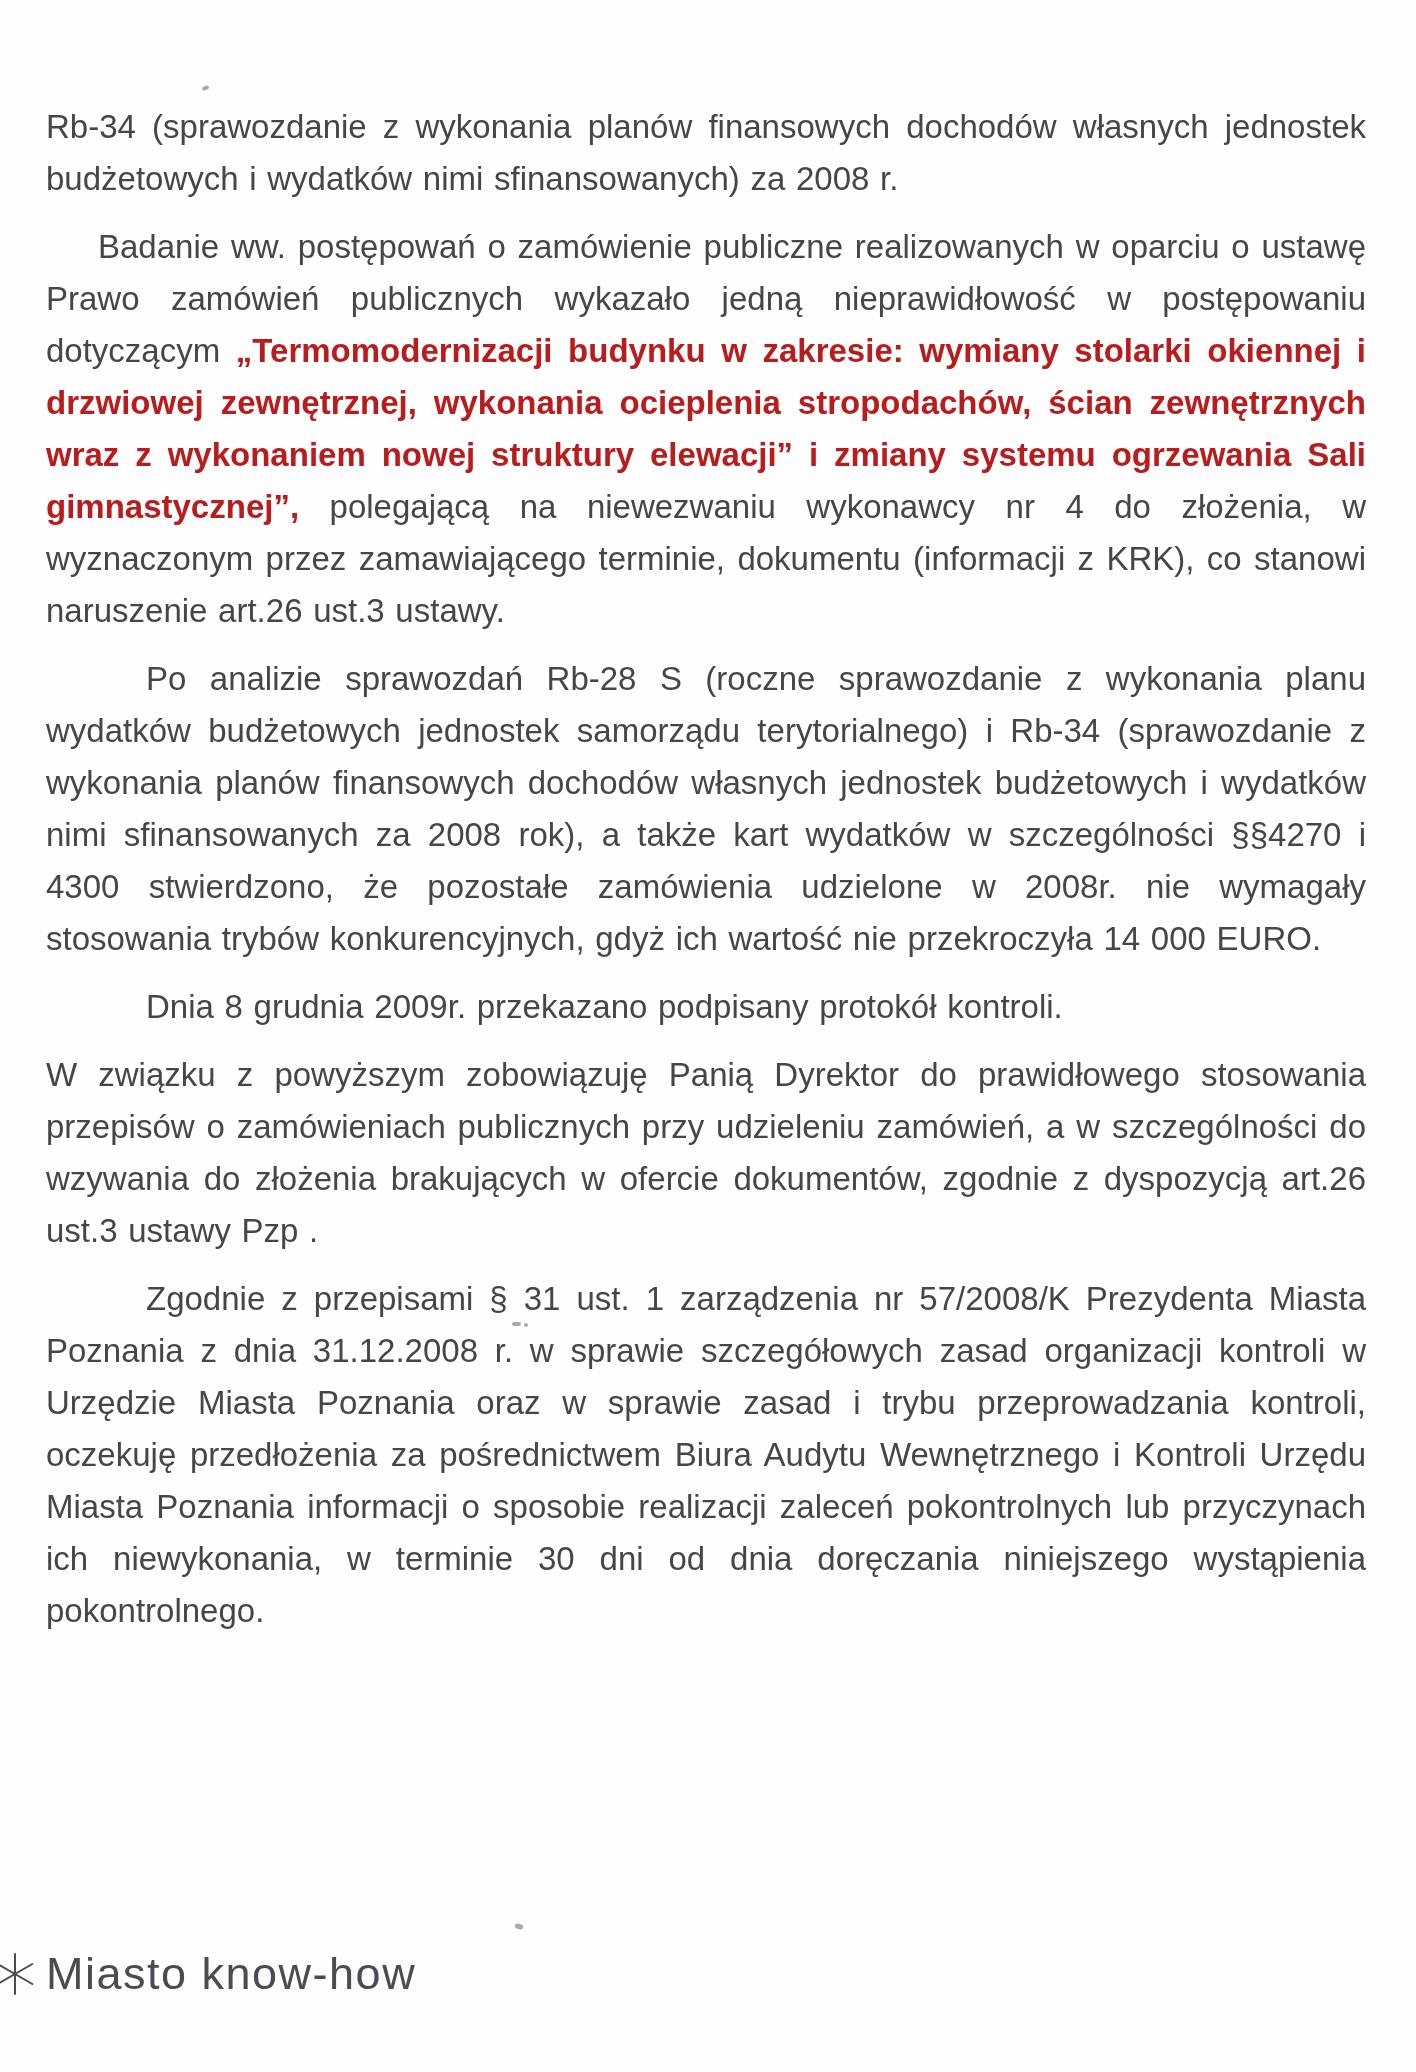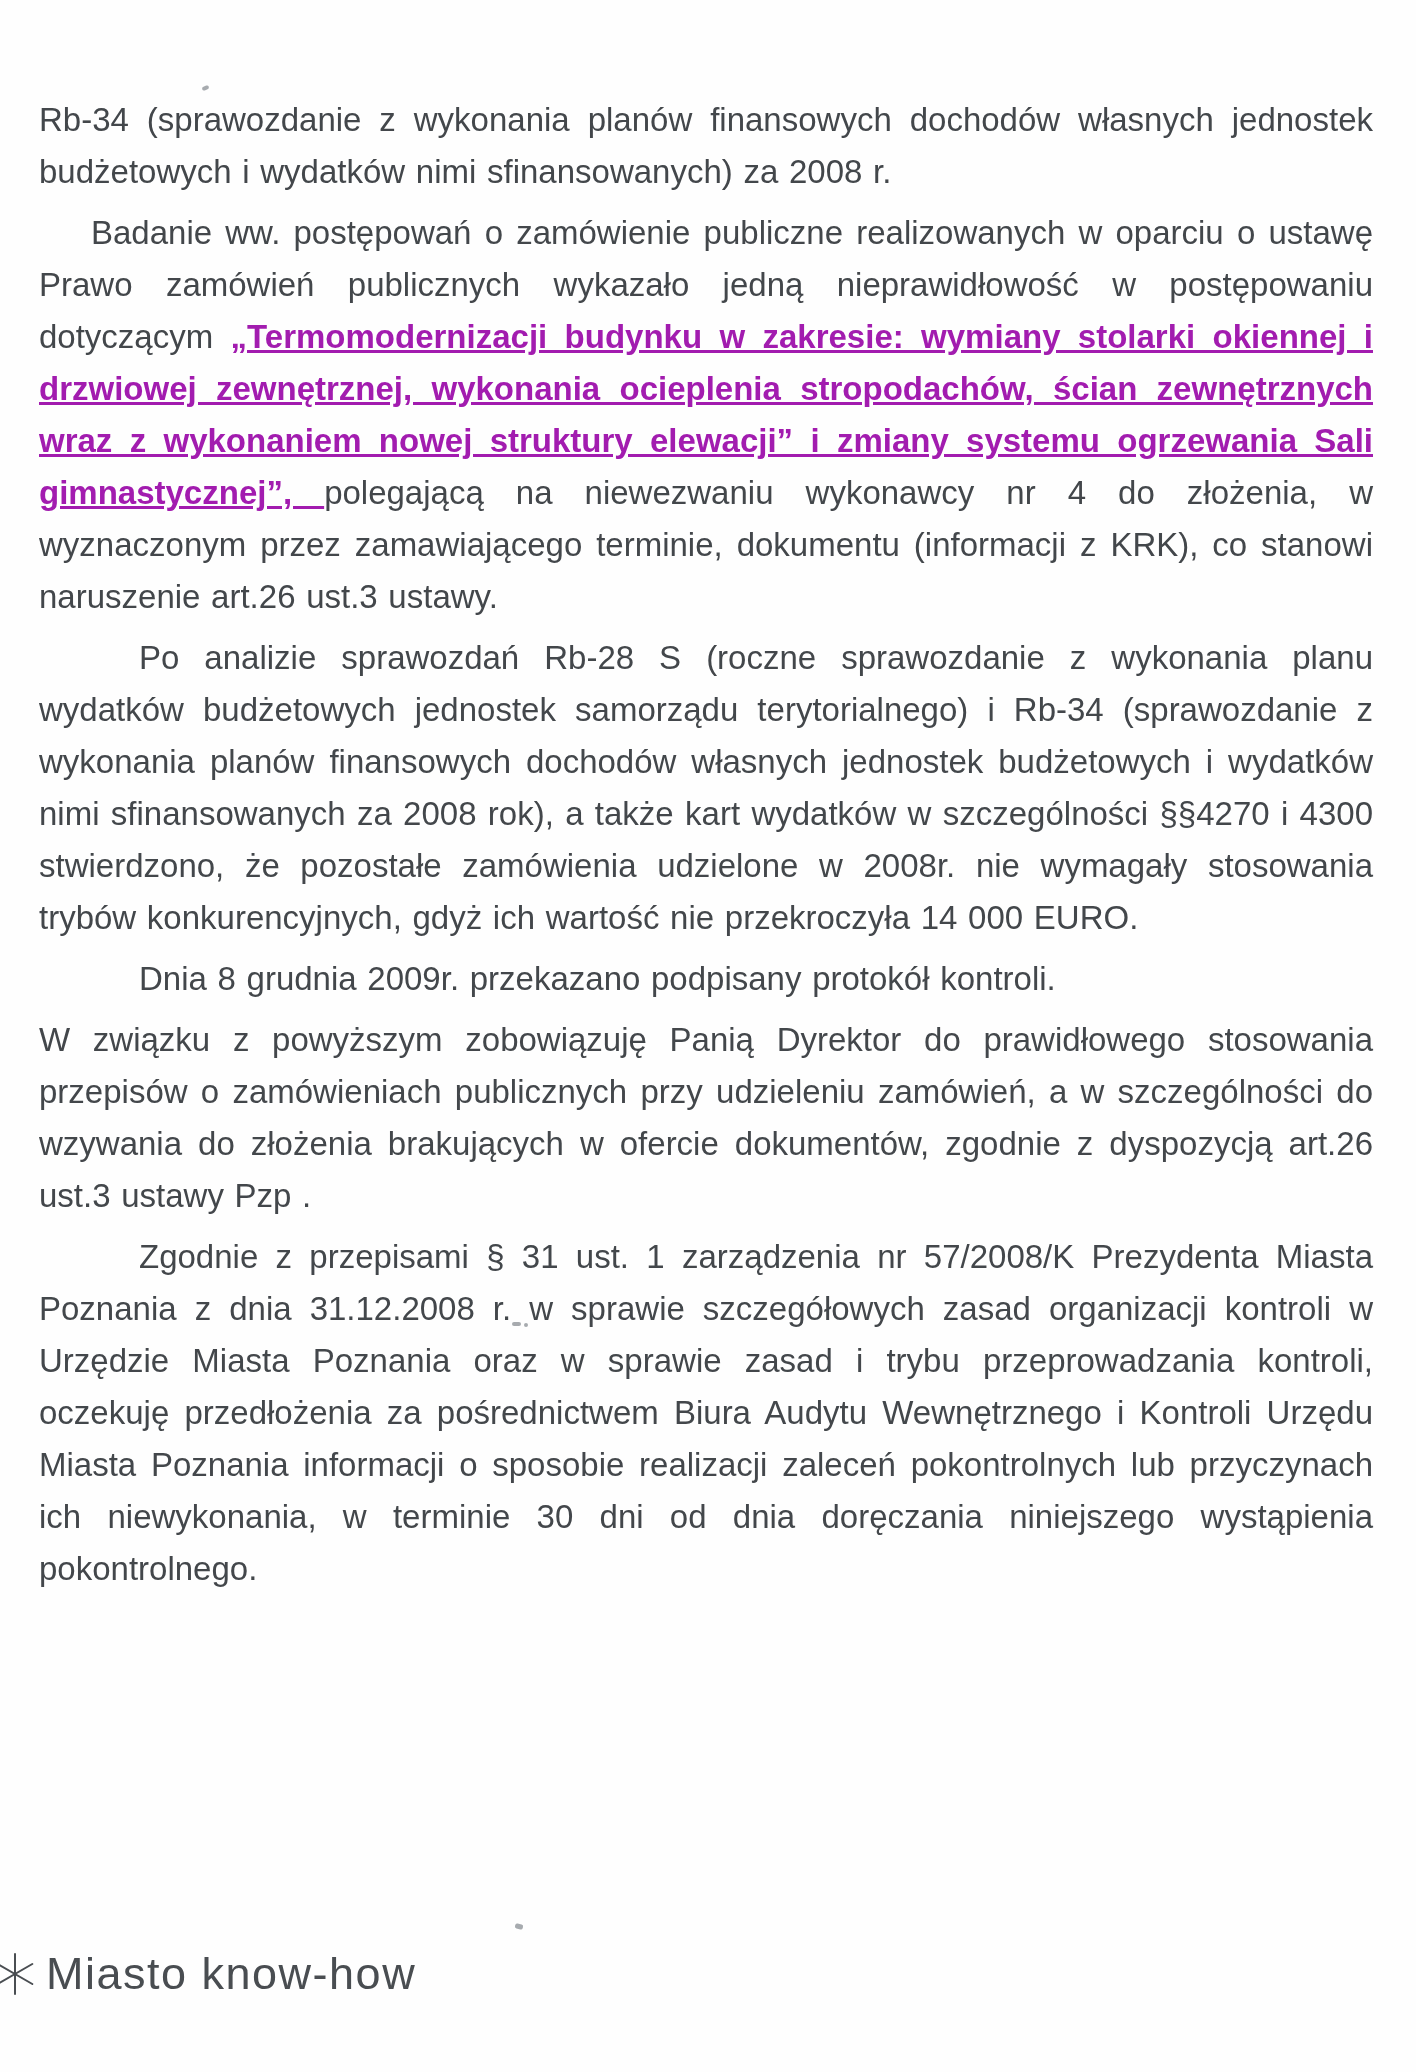--- a/index.html
+++ b/index.html
@@ -23,31 +23,30 @@
     position: absolute;
     top: 85px;
     left: 30px;
     right: 34px;
     color: #43474b;
     font-size: 33px;
     line-height: 52px;
     text-align: justify;
     word-spacing: 1.5px;
   }
-  .doc p { margin: 9px; }
+  .doc p { margin: 16px; }
   .para-badanie       { margin-top: 56px; text-indent: 52px; }
   .para-po-analizie   { margin-top: 56px; text-indent: 100px; }
   .para-dnia          { margin-top: 30px; text-indent: 100px; }
   .para-w-zwiazku     { margin-top: 30px; }
   .para-zgodnie       { margin-top: 84px; text-indent: 100px; }
   .para-jednoczesnie  { margin-top: 53px; text-indent: 100px; }
   .seg-bold {
     font-weight: 700;
-    color: #a21caf;
-    text-decoration: underline;
+    color: #b91c1c;
   }
   
   .footer {
     position: absolute;
     top: 1948px;
     left: -8px;
     display: flex;
     align-items: center;
     color: #45494d;
   }

